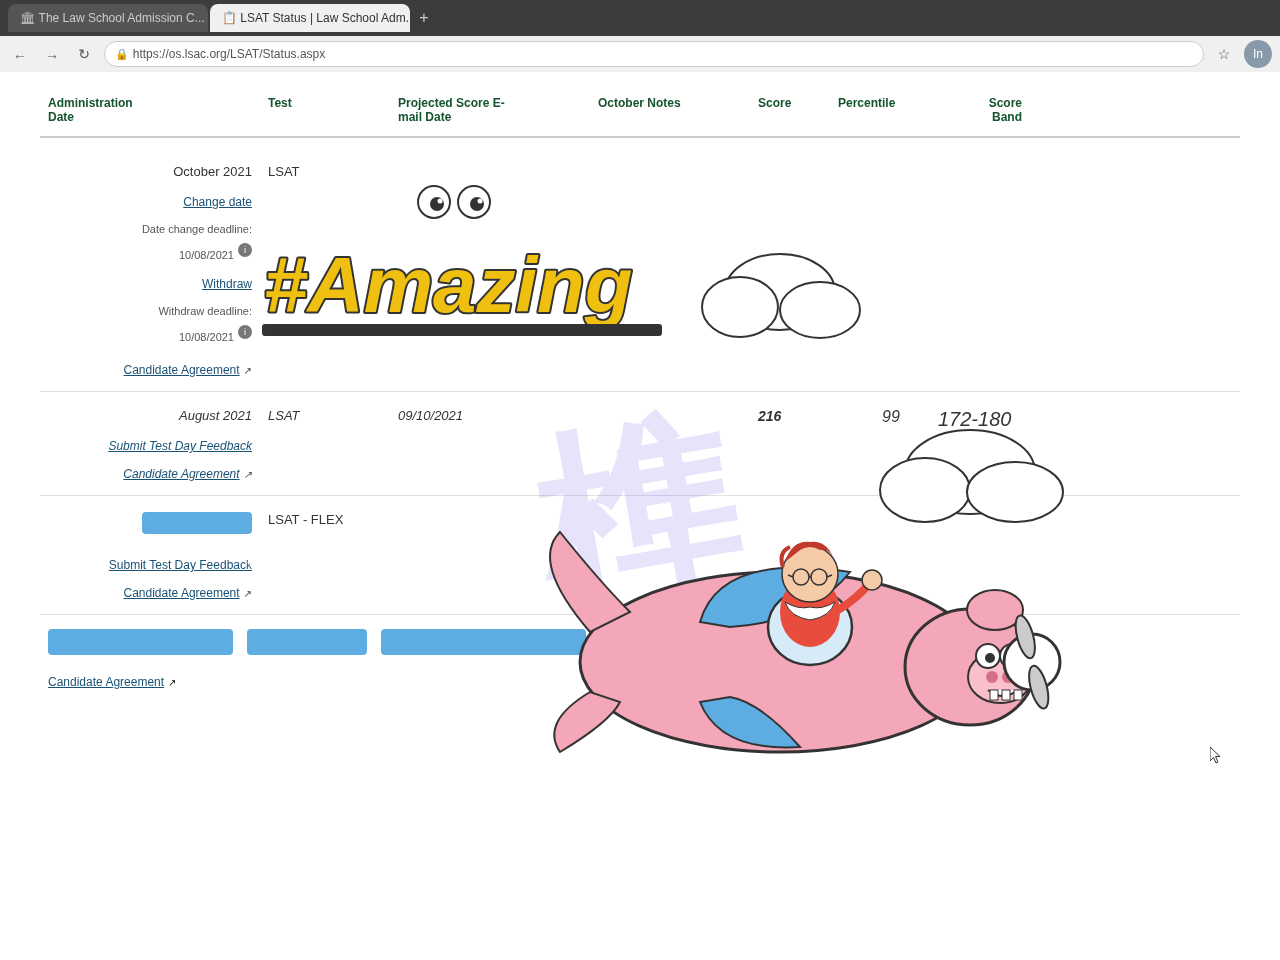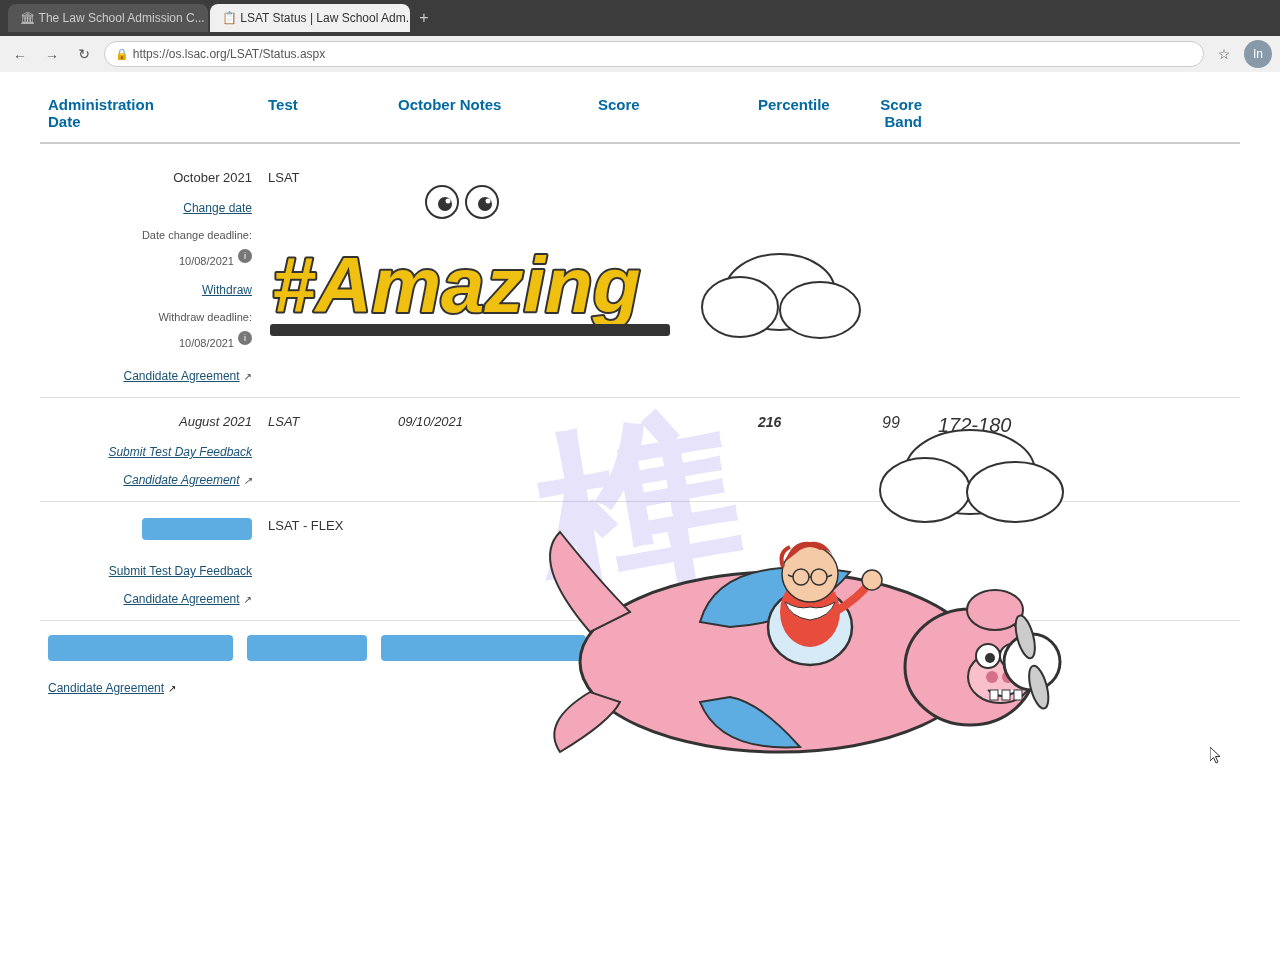--- a/index.html
+++ b/index.html
@@ -119,23 +119,23 @@
 
     
     .table-header {
       display: grid;
       grid-template-columns: 220px 130px 200px 160px 80px 100px 100px;
       border-bottom: 2px solid #ccc;
       padding-bottom: 8px;
       margin-bottom: 10px;
     }
     .col-header {
-      font-size: 15px;
+      font-size: 12px;
       font-weight: bold;
-      color: #0369a1;
+      color: #14532d;
       padding: 4px 8px;
       vertical-align: top;
     }
     .col-header.right {
       text-align: right;
     }
 
     .data-row {
       display: grid;
       grid-template-columns: 220px 130px 200px 160px 80px 100px 100px;
@@ -220,21 +220,21 @@
       width: 900px;
       height: 750px;
       pointer-events: none;
       z-index: 6;
     }
 
     
     .amazing-overlay {
       position: absolute;
       top: 110px;
-      left: 262px;
+      left: 254px;
       z-index: 8;
       pointer-events: none;
     }
 
     
     .sparkle {
       position: absolute;
       z-index: 7;
       pointer-events: none;
     }
@@ -288,20 +288,21 @@
 
   <div class="watermark">
     <div class="watermark-text">榫</div>
   </div>
 
   <div class="table-area">
 
     <div class="table-header">
       <div class="col-header">Administration<br>Date</div>
       <div class="col-header">Test</div>
+      <div class="col-header">Projected Score E-<br>mail Date</div>
       <div class="col-header">October Notes</div>
       <div class="col-header">Score</div>
       <div class="col-header">Percentile</div>
       <div class="col-header right">Score<br>Band</div>
     </div>
 
     <div class="data-row" style="align-items: start; padding-top: 12px; min-height: 200px;">
       <div class="cell date-cell">
         <div class="date-main">October 2021</div>
         <div style="height:8px;"></div>

